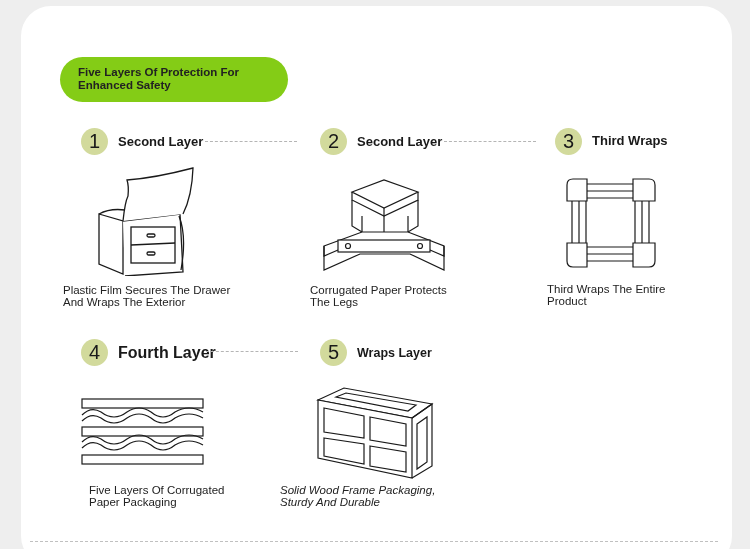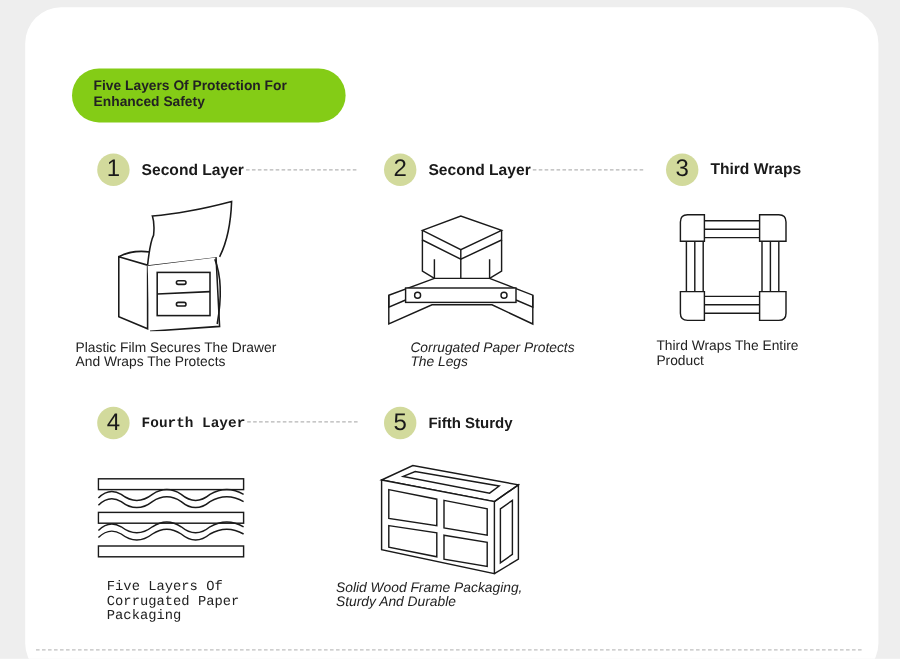--- a/index.html
+++ b/index.html
@@ -61,21 +61,21 @@
     <path d="M4 48 Q15 42 30 44"></path>
     <path d="M28 55 L85 48 L88 106 L30 110" fill="#fff"></path>
     <path d="M84 50 Q92 70 86 104"></path>
     <path d="M28 55 Q30 36 33 30 Q34 20 32 14 Q60 12 98 2 Q97 30 88 48" fill="#fff"></path>
     <rect x="36" y="61" width="44" height="36"></rect>
     <line x1="36" y1="79" x2="80" y2="77"></line>
     <rect x="52" y="68" width="8" height="3" rx="1.5"></rect>
     <rect x="52" y="86" width="8" height="3" rx="1.5"></rect>
   </svg>
 </div>
-<div class="desc" style="left:63px;top:284px;width:190px;">Plastic Film Secures The Drawer And Wraps The Protects</div>
+<div class="desc" style="left:63px;top:284px;width:190px;">Plastic Film Secures The Drawer And Wraps The Exterior</div>
 
 <div class="layer-head" style="left:320px;top:128px;">
   <div class="num">2</div>
   <div class="layer-title">Second Layer</div>
 </div>
 <div class="dash" style="left:444px;top:141px;width:92px;"></div>
 <div class="illus" style="left:322px;top:178px;">
   <svg width="124" height="96" viewBox="0 0 124 96" fill="none" stroke="#1a1a1a" stroke-width="1.2">
     <path d="M30 14 L62 2 L96 14 L62 30 Z" fill="#fff"></path>
     <path d="M30 14 L30 22 L62 38 L96 22 L96 14"></path>
@@ -85,21 +85,21 @@
     <line x1="40" y1="38" x2="40" y2="56"></line>
     <line x1="86" y1="38" x2="86" y2="56"></line>
     <path d="M2 68 L40 54 L86 54 L122 68 L122 92 L88 76 L38 76 L2 92 Z" fill="#fff"></path>
     <path d="M2 68 L2 78 L16 72"></path>
     <path d="M122 68 L122 78 L108 72"></path>
     <rect x="16" y="62" width="92" height="12" fill="#fff"></rect>
     <circle cx="26" cy="68" r="2.5"></circle>
     <circle cx="98" cy="68" r="2.5"></circle>
   </svg>
 </div>
-<div class="desc" style="left:342px;top:284px;width:150px;font-style:italic;">Corrugated Paper Protects The Legs</div>
+<div class="desc" style="left:310px;top:284px;width:150px;">Corrugated Paper Protects The Legs</div>
 
 <div class="layer-head" style="left:555px;top:128px;">
   <div class="num">3</div>
   <div class="layer-title" style="margin-top:-3px;">Third Wraps</div>
 </div>
 <div class="illus" style="left:565px;top:177px;">
   <svg width="92" height="92" viewBox="0 0 92 92" fill="none" stroke="#1a1a1a" stroke-width="1.2">
     <line x1="22" y1="7" x2="68" y2="7"></line>
     <line x1="22" y1="14" x2="68" y2="14"></line>
     <line x1="22" y1="21" x2="68" y2="21"></line>
@@ -115,39 +115,39 @@
     <path d="M8 2 L22 2 L22 24 L2 24 L2 8 Q2 2 8 2 Z" fill="#fff"></path>
     <path d="M68 2 L84 2 Q90 2 90 8 L90 24 L68 24 Z" fill="#fff"></path>
     <path d="M2 66 L22 66 L22 90 L8 90 Q2 90 2 84 Z" fill="#fff"></path>
     <path d="M68 66 L90 66 L90 84 Q90 90 84 90 L68 90 Z" fill="#fff"></path>
   </svg>
 </div>
 <div class="desc" style="left:547px;top:283px;width:140px;">Third Wraps The Entire Product</div>
 
 <div class="layer-head" style="left:81px;top:339px;">
   <div class="num">4</div>
-  <div class="layer-title" style="font-size:12px;font-family:Liberation Mono, monospace;">Fourth Layer</div>
+  <div class="layer-title" style="font-size:16px;">Fourth Layer</div>
 </div>
 <div class="dash" style="left:206px;top:351px;width:92px;"></div>
 <div class="illus" style="left:81px;top:398px;">
   <svg width="124" height="68" viewBox="0 0 124 68" fill="none" stroke="#1a1a1a" stroke-width="1.2">
     <rect x="1" y="1" width="121" height="9"></rect>
     <path d="M1 17 Q10 8 20 14 Q33 24 46 14 Q58 6 70 14 Q82 24 94 14 Q108 6 122 14"></path>
     <path d="M1 23 Q10 14 20 20 Q33 30 46 20 Q58 12 70 20 Q82 30 94 20 Q108 12 122 20"></path>
     <rect x="1" y="29" width="121" height="9"></rect>
     <path d="M1 44 Q10 35 20 41 Q33 51 46 41 Q58 33 70 41 Q82 51 94 41 Q108 33 122 41"></path>
     <path d="M1 50 Q10 41 20 47 Q33 57 46 47 Q58 39 70 47 Q82 57 94 47 Q108 39 122 47"></path>
     <rect x="1" y="57" width="121" height="9"></rect>
   </svg>
 </div>
-<div class="desc" style="left:89px;top:484px;width:160px;font-family:Liberation Mono, monospace;">Five Layers Of Corrugated Paper Packaging</div>
+<div class="desc" style="left:89px;top:484px;width:160px;">Five Layers Of Corrugated Paper Packaging</div>
 
 <div class="layer-head" style="left:320px;top:339px;">
   <div class="num">5</div>
-  <div class="layer-title" style="font-size:12.5px;">Fifth Sturdy</div>
+  <div class="layer-title" style="font-size:12.5px;">Wraps Layer</div>
 </div>
 <div class="illus" style="left:316px;top:386px;">
   <svg width="118" height="94" viewBox="0 0 118 94" fill="none" stroke="#1a1a1a" stroke-width="1.2">
     <path d="M2 14 L28 2 L116 18 L96 32 Z" fill="#fff"></path>
     <path d="M20 11 L30 7 L100 19 L92 25 Z"></path>
     <path d="M2 14 L96 32 L96 92 L2 72 Z" fill="#fff"></path>
     <path d="M96 32 L116 18 L116 80 L96 92"></path>
     <path d="M101 38 L111 31 L111 76 L101 83 Z"></path>
     <path d="M8 22 L48 30 L48 52 L8 46 Z"></path>
     <path d="M54 31 L90 38 L90 60 L54 54 Z"></path>

